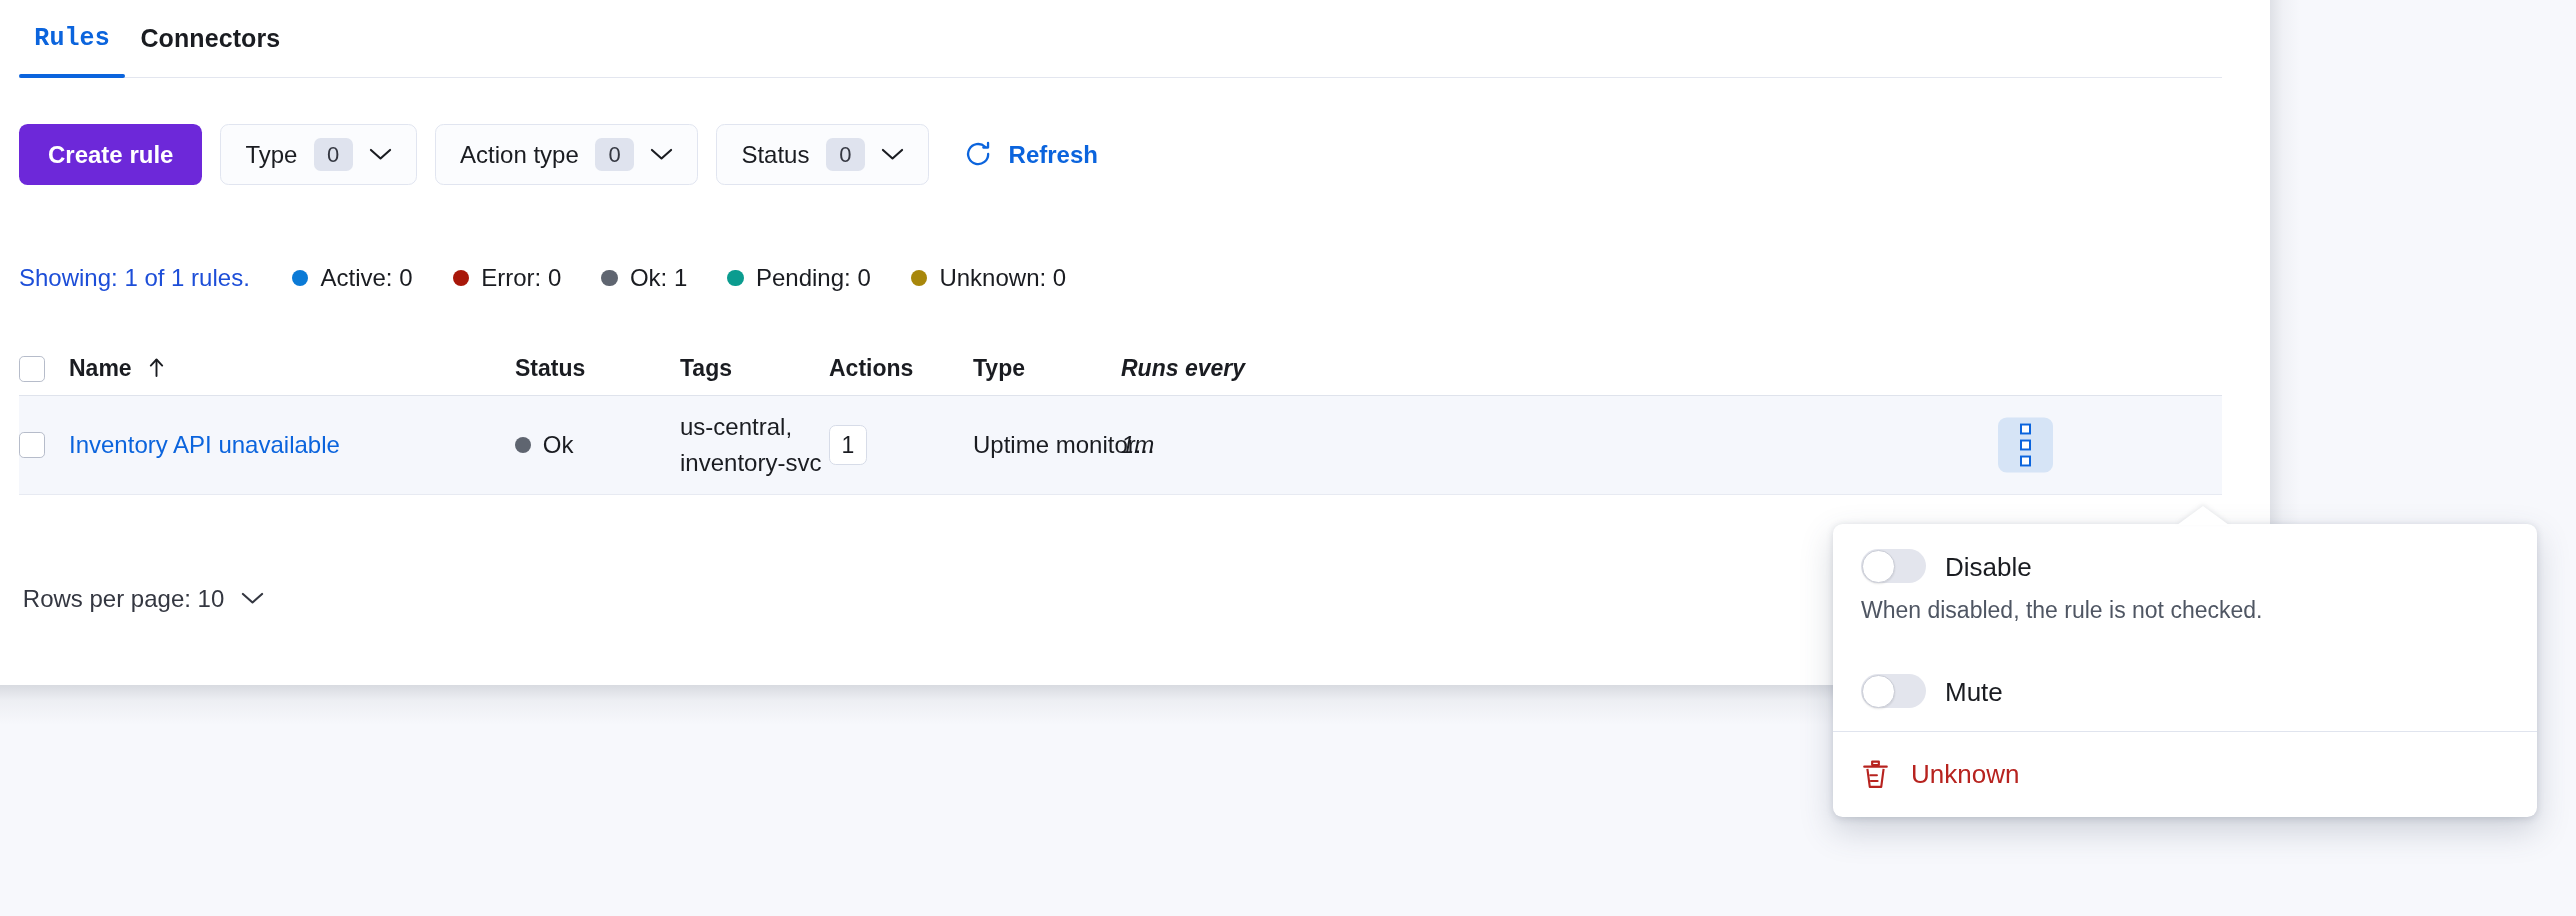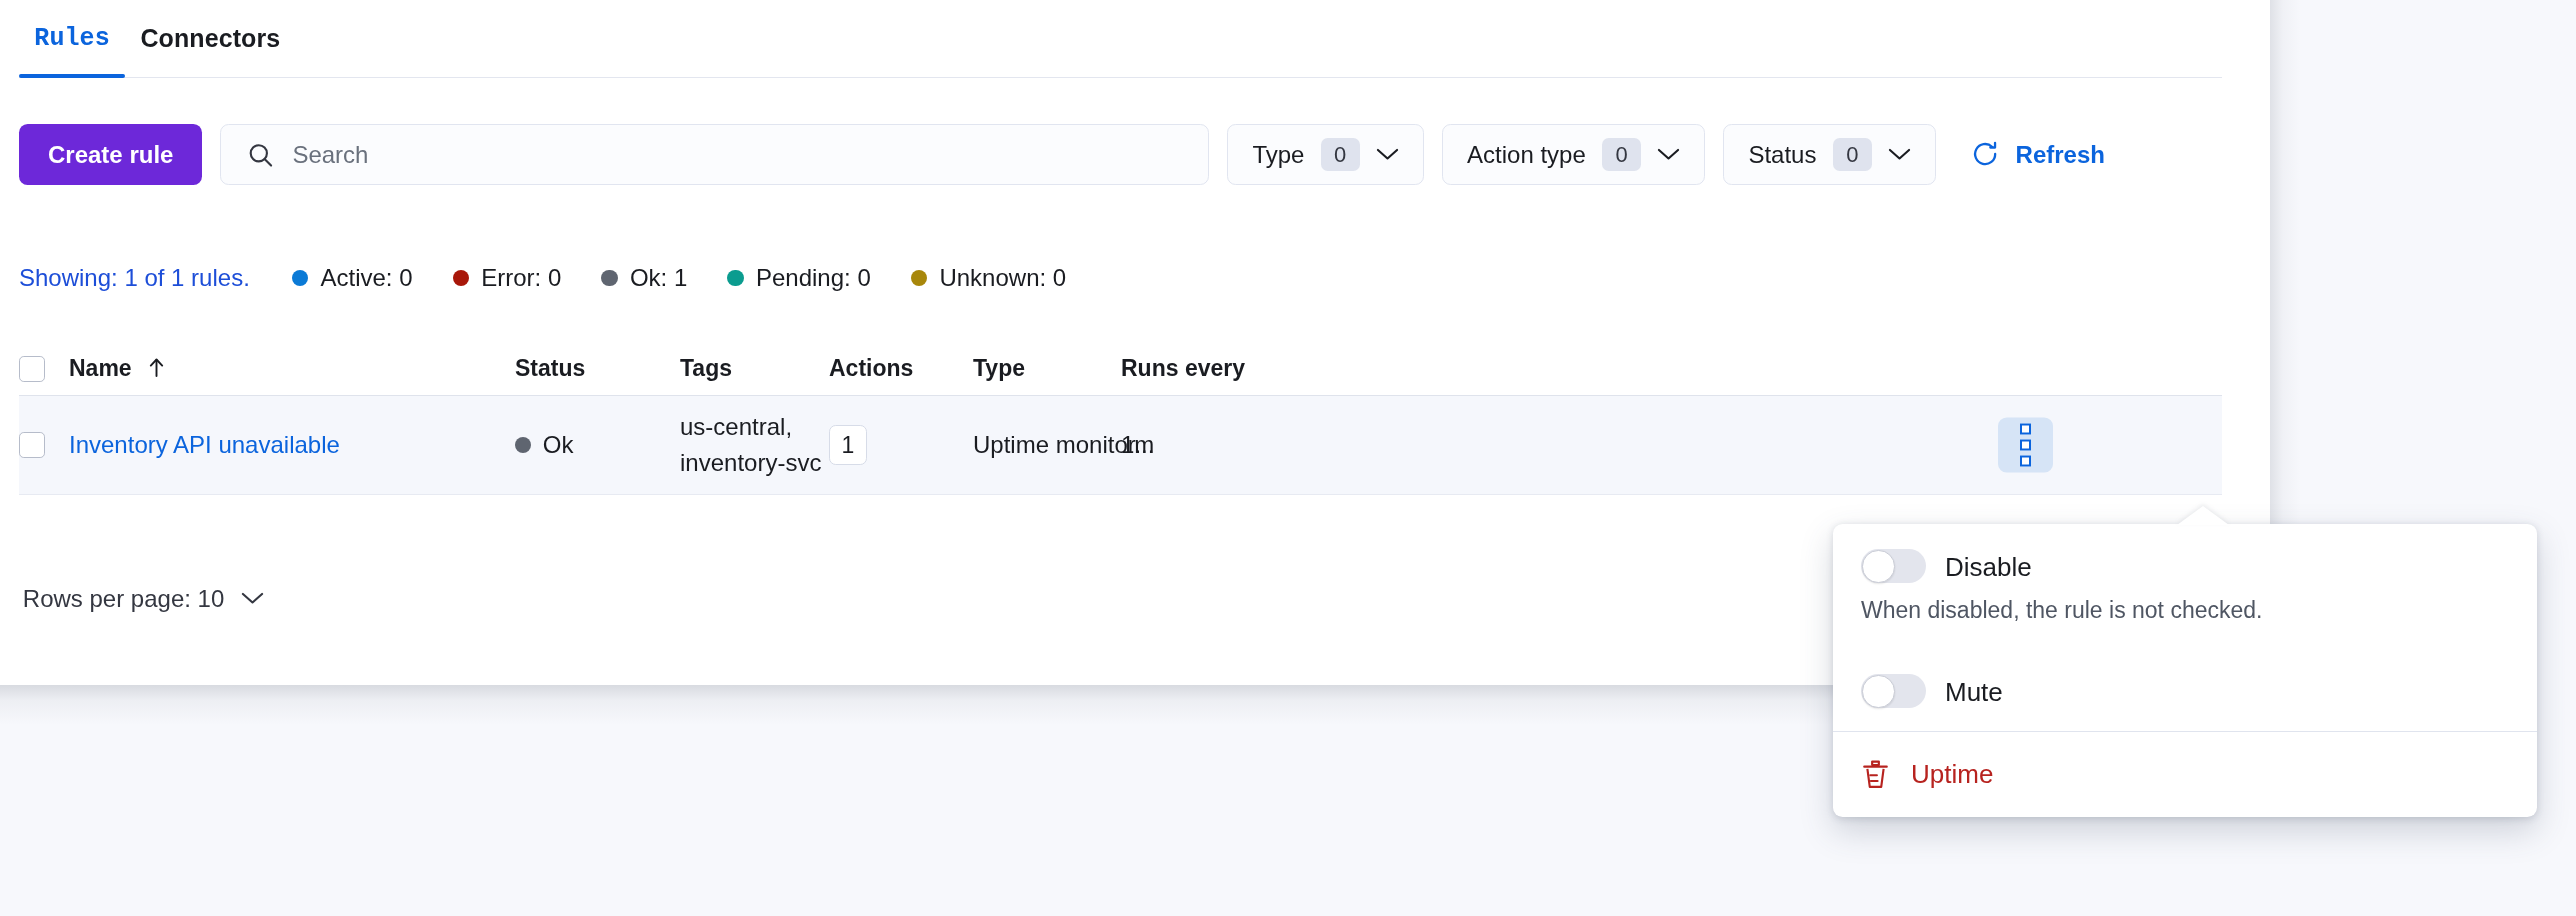--- a/index.html
+++ b/index.html
@@ -212,21 +212,21 @@
     border-bottom: 1px solid #e7eaf2;
     font-size: 24px;
     color: #1a1c21;
   }
   .c-check { width: 50px; flex: none; display: flex; align-items: center; }
   .c-name  { width: 446px; flex: none; }
   .c-status{ width: 165px; flex: none; }
   .c-tags  { width: 149px; flex: none; }
   .c-actions { width: 144px; flex: none; }
   .c-type  { width: 148px; flex: none; }
-  .c-runs  { width: 937px; flex: none; position: relative; }
+  .c-runs  { width: 937px; flex: none; position: relative; font-style: italic; }
 
   .checkbox {
     width: 26px; height: 26px;
     border: 1px solid #b6bcca;
     border-radius: 4.8px;
     background: #ffffff;
     cursor: pointer;
     flex: none;
   }
   .sort-arrow { width: 19px; height: 23px; margin-left: 8.6px; vertical-align: -2.9px; }
@@ -368,27 +368,20 @@
     </div>
     <div class="tab">
       <span>Connectors</span>
     </div>
   </div>
 
   <div class="toolbar">
 
     <button class="btn-primary">Create rule</button>
 
-    <div class="search-wrap">
-      <svg class="search-icon" viewBox="0 0 24 24" fill="none">
-        <circle cx="10.5" cy="10.5" r="7.2" stroke="#343741" stroke-width="1.9"></circle>
-        <line x1="15.6" y1="15.6" x2="21.4" y2="21.4" stroke="#343741" stroke-width="1.9" stroke-linecap="round"></line>
-      </svg>
-      <input class="search-input" type="text" placeholder="Search" style="">
-    </div>
 
     <button class="filter-btn">
       <span>Type</span>
       <span class="filter-badge">0</span>
       <svg class="chev" viewBox="0 0 24 14" fill="none">
         <path d="M2 2 L12 11 L22 2" stroke="#1a1c21" stroke-width="2.2" stroke-linecap="round" stroke-linejoin="round"></path>
       </svg>
     </button>
 
     <button class="filter-btn">
@@ -535,20 +528,20 @@
     <div class="pop-divider"></div>
 
     <button class="pop-delete">
       <svg class="trash-icon" viewBox="0 0 24 26" fill="none">
         <path d="M9.2 2.2 H14.8 V5 H9.2 Z" stroke="#b7231f" stroke-width="1.8" stroke-linejoin="round"></path>
         <line x1="2.6" y1="6.4" x2="21.4" y2="6.4" stroke="#b7231f" stroke-width="1.9" stroke-linecap="round"></line>
         <path d="M5.2 8.2 L7.2 23.4 H16.8 L18.8 8.2" stroke="#b7231f" stroke-width="1.8" stroke-linejoin="round"></path>
         <line x1="7.6" y1="13.6" x2="13.2" y2="13.6" stroke="#b7231f" stroke-width="1.7" stroke-linecap="round"></line>
         <line x1="8.1" y1="18.4" x2="13.8" y2="18.4" stroke="#b7231f" stroke-width="1.7" stroke-linecap="round"></line>
       </svg>
-      <span>Uptime</span>
+      <span>Unknown</span>
     </button>
   </div>
 
   <div class="panel-shadow"></div>
   <div class="panel-right-shadow"></div>
 </div>
 
 
 </body></html>

